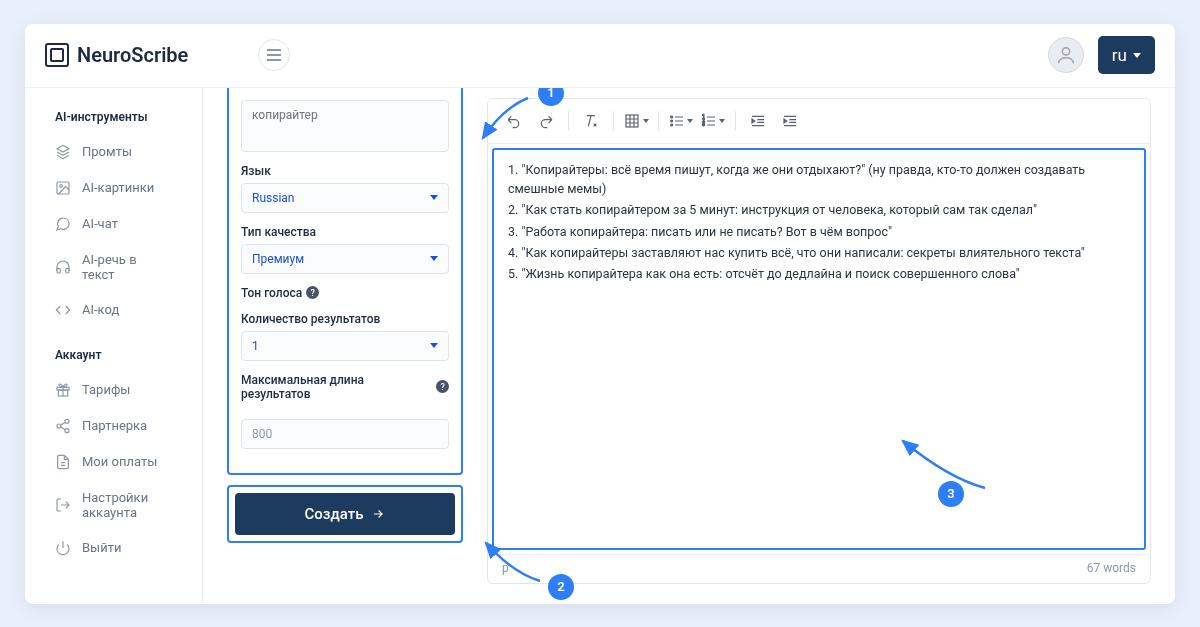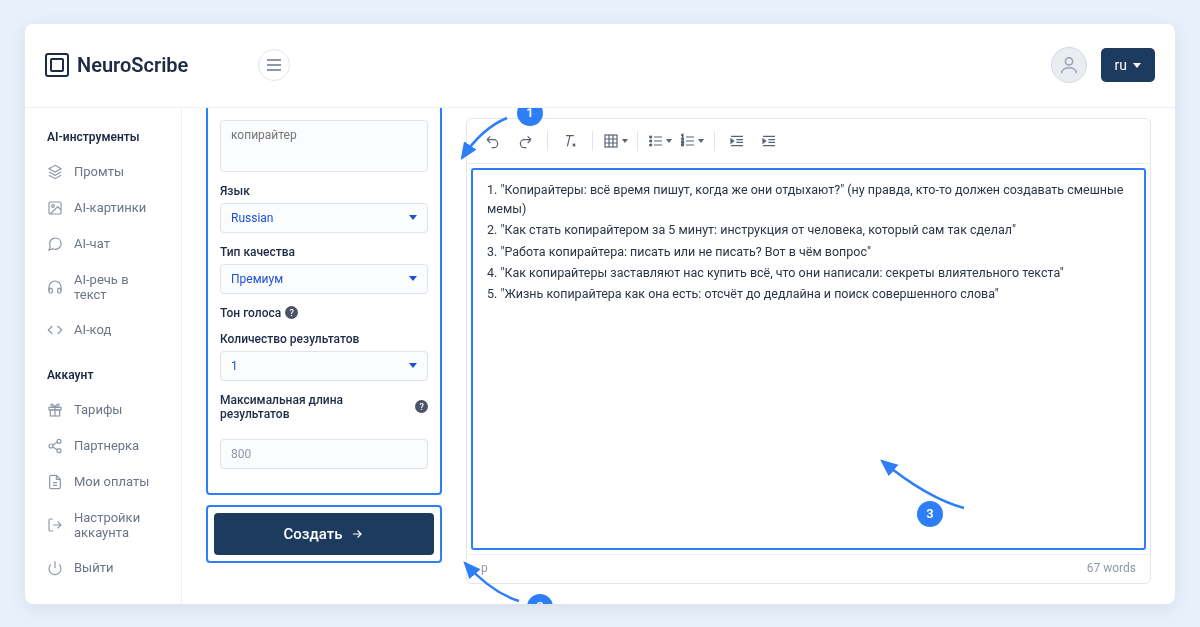--- a/index.html
+++ b/index.html
@@ -1,27 +1,27 @@
 <!DOCTYPE html>
 <html><head>
 <meta charset="utf-8">
 <style>
 * { margin: 0; padding: 0; box-sizing: border-box; font-family: -apple-system, BlinkMacSystemFont, "Segoe UI", Roboto, sans-serif; }
 body { background: #e8f0fc; display: flex; align-items: center; justify-content: center; height: 627px; width: 1200px; overflow: hidden; }
 .window { background: #fff; width: 1150px; height: 580px; border-radius: 8px; box-shadow: 0 4px 20px rgba(0,0,0,0.08); display: flex; flex-direction: column; position: relative; overflow: hidden; }
-.topbar { height: 84px; display: flex; align-items: center; padding: 0 20px; border-bottom: 1px solid #eef0f3; }
+.topbar { height: 64px; display: flex; align-items: center; padding: 0 20px; border-bottom: 1px solid #eef0f3; }
 .logo { display: flex; align-items: center; gap: 8px; font-size: 20px; font-weight: 600; color: #1d2b45; }
 .logo-icon { width: 24px; height: 24px; border: 2px solid #1d2b45; border-radius: 3px; position: relative; }
 .logo-icon::before { content: ''; position: absolute; inset: 3px; border: 2px solid #1d2b45; border-radius: 2px; }
 .hamburger { margin-left: 70px; width: 32px; height: 32px; border: 1px solid #e2e6ec; border-radius: 50%; display: flex; align-items: center; justify-content: center; cursor: pointer; color: #6b7488; }
 .topbar-right { margin-left: auto; display: flex; align-items: center; gap: 14px; }
 .avatar { width: 36px; height: 36px; border-radius: 50%; background: #e9ecf1; border: 1px solid #d5d9e0; display: flex; align-items: center; justify-content: center; color: #9aa3b2; }
-.lang-btn { background: #1d3a5f; color: #fff; border: none; padding: 9px 14px; border-radius: 5px; font-size: 14px; display: flex; align-items: center; gap: 6px; cursor: pointer; }
+.lang-btn { background: #1d3a5f; color: #fff; border: none; padding: 9px 14px; border-radius: 5px; font-size: 17px; display: flex; align-items: center; gap: 6px; cursor: pointer; }
 .body-row { display: flex; flex: 1; overflow: hidden; }
-.sidebar { width: 157px; border-right: 1px solid #eef0f3; padding: 16px 0; overflow-y: auto; }
+.sidebar { width: 178px; border-right: 1px solid #eef0f3; padding: 16px 8px; overflow-y: auto; }
 .side-section-title { font-size: 12px; font-weight: 600; color: #1d2b45; padding: 6px 22px 10px; }
 .side-item { display: flex; align-items: center; gap: 11px; padding: 10px 22px; font-size: 13px; color: #6b7488; cursor: pointer; }
 .side-icon { width: 16px; height: 16px; display: flex; align-items: center; justify-content: center; color: #8f98a9; flex-shrink: 0; }
 .main { flex: 1; display: flex; gap: 24px; padding: 0 24px 20px; overflow: hidden; position: relative; }
 .form-col { width: 236px; display: flex; flex-direction: column; position: relative; }
 .form-card { border: 2px solid #2d7ef7; border-radius: 4px; padding: 14px 12px 24px; display: flex; flex-direction: column; gap: 12px; margin-top: -4px; background: #fff; }
 .field-label { font-size: 12px; color: #1d2b45; font-weight: 500; display: flex; align-items: center; gap: 4px; }
 .help-icon { width: 13px; height: 13px; border-radius: 50%; background: #4a5468; color: #fff; font-size: 9px; display: flex; align-items: center; justify-content: center; }
 textarea.input, .input { width: 100%; border: 1px solid #dfe3ea; border-radius: 4px; padding: 7px 10px; font-size: 12px; color: #4a5468; background: #fbfcfd; font-family: inherit; resize: none; }
 textarea.input { height: 52px; }

